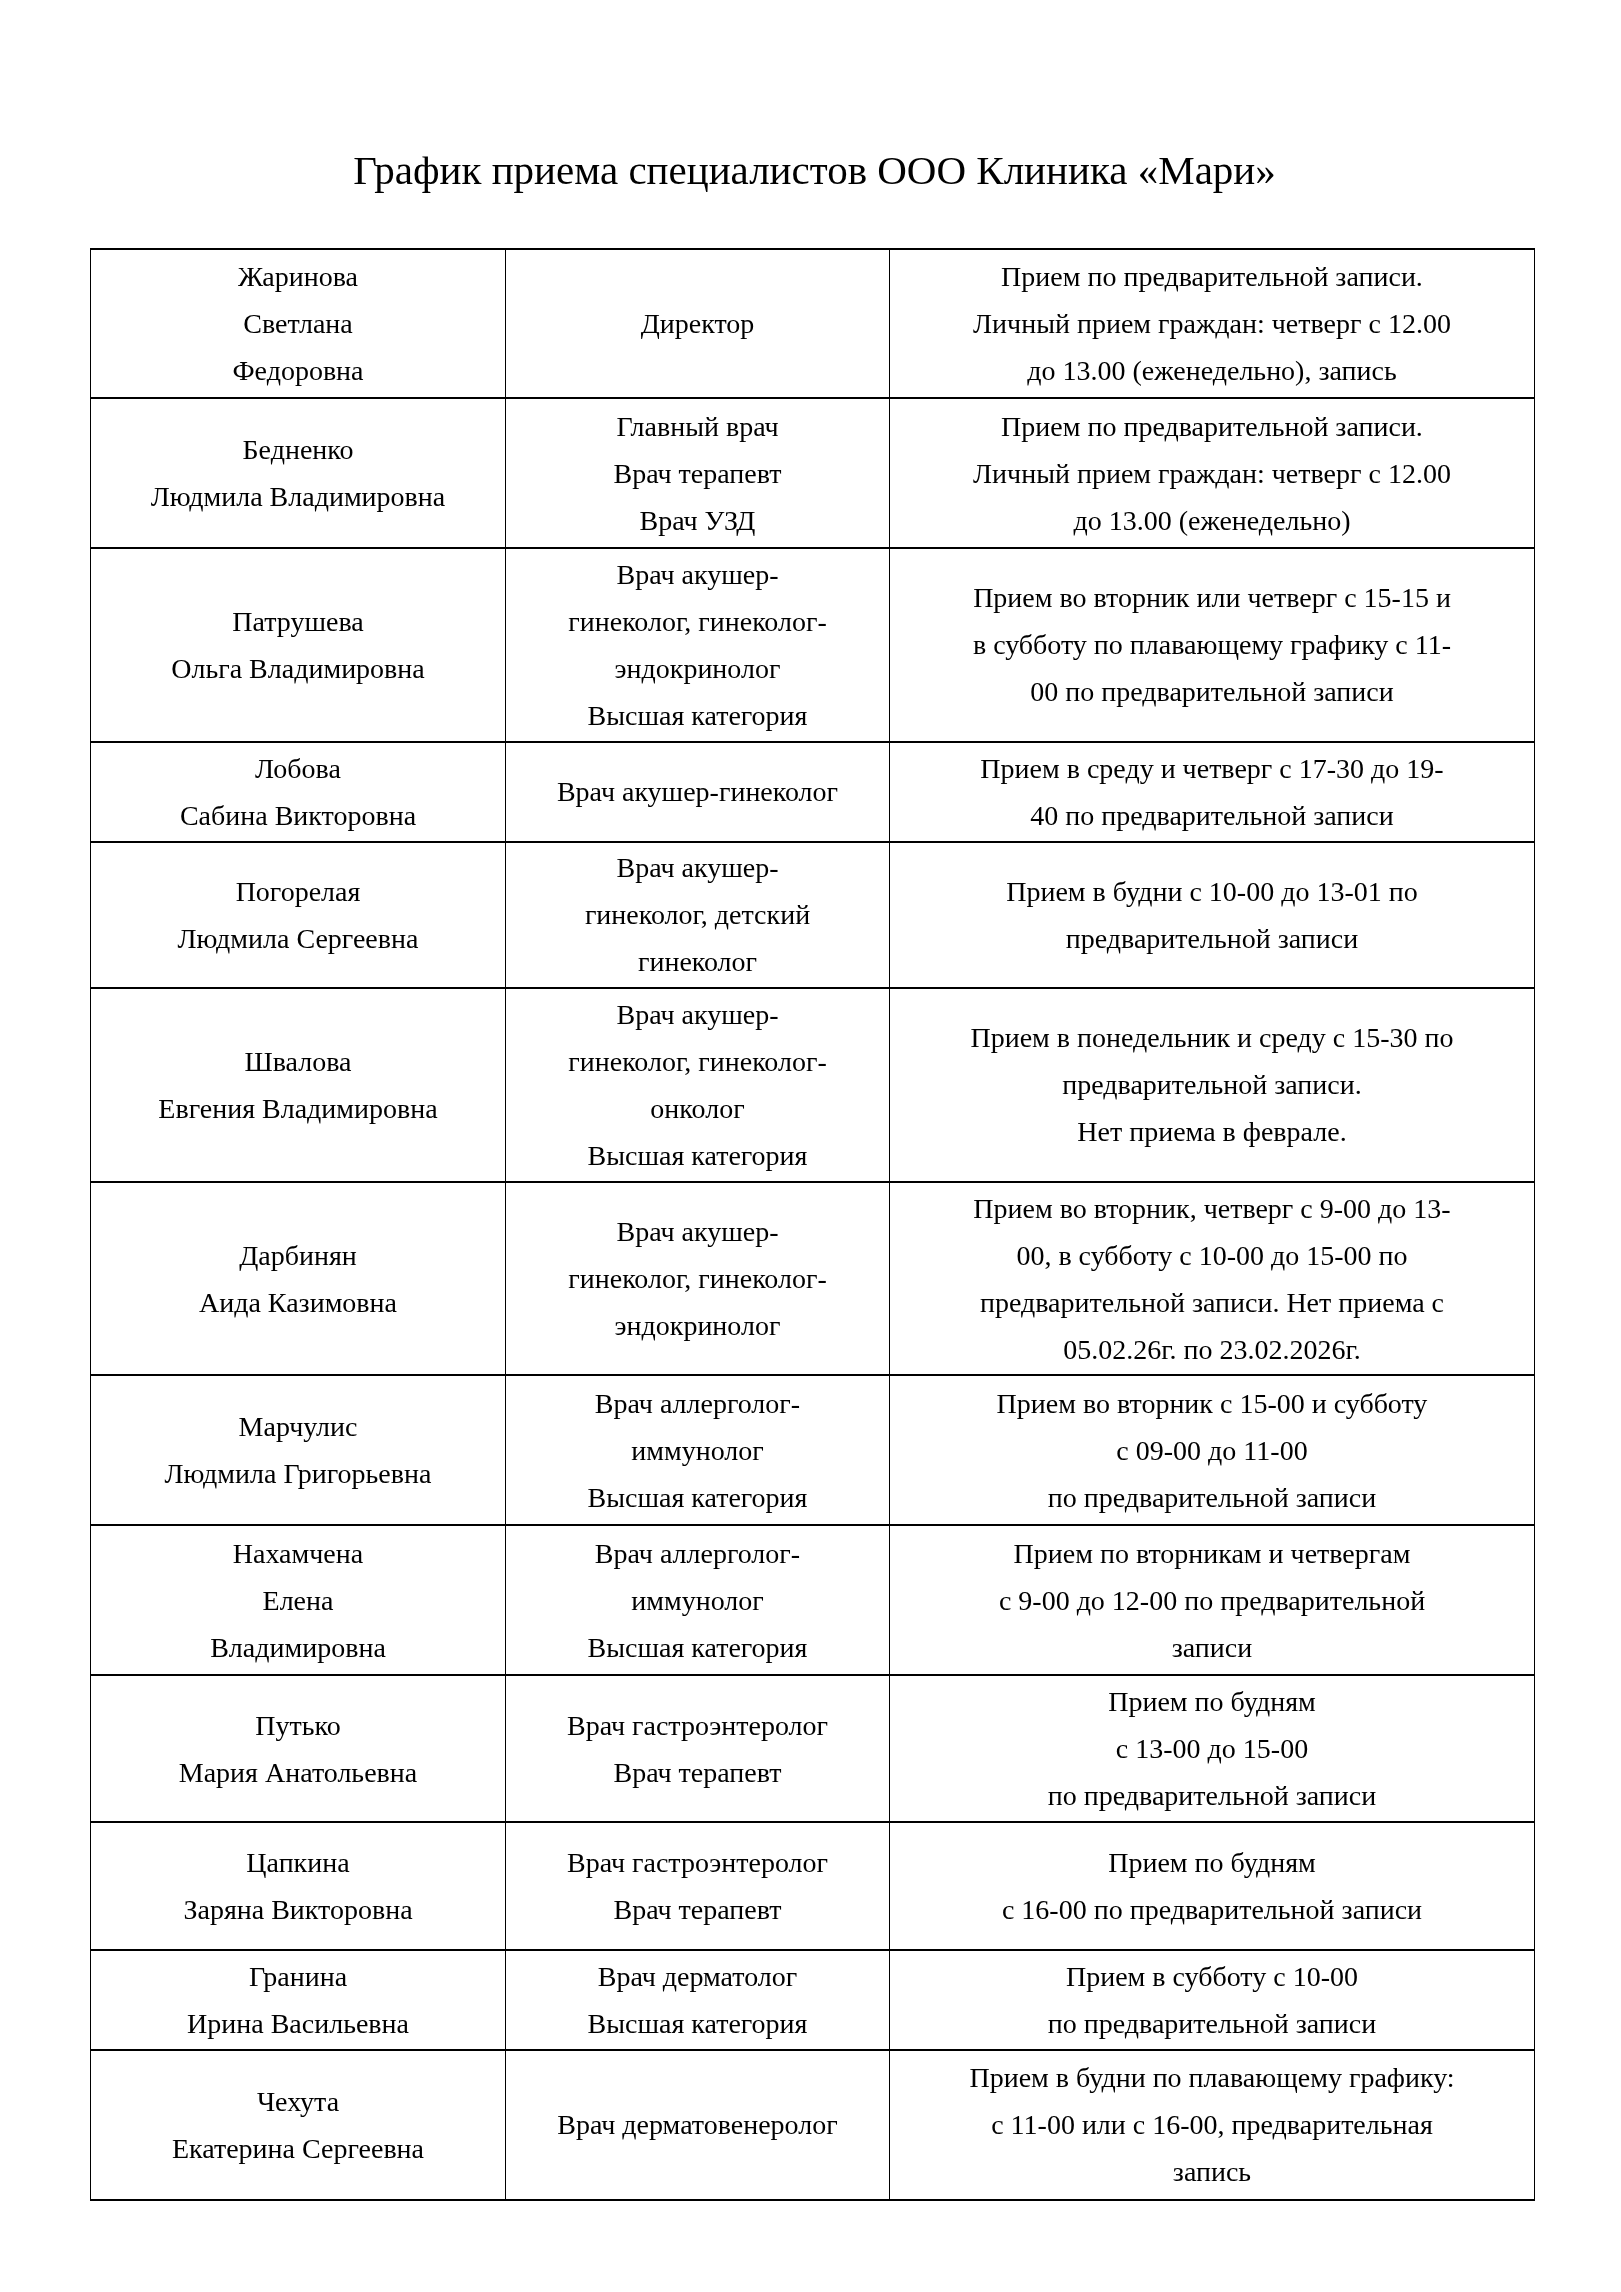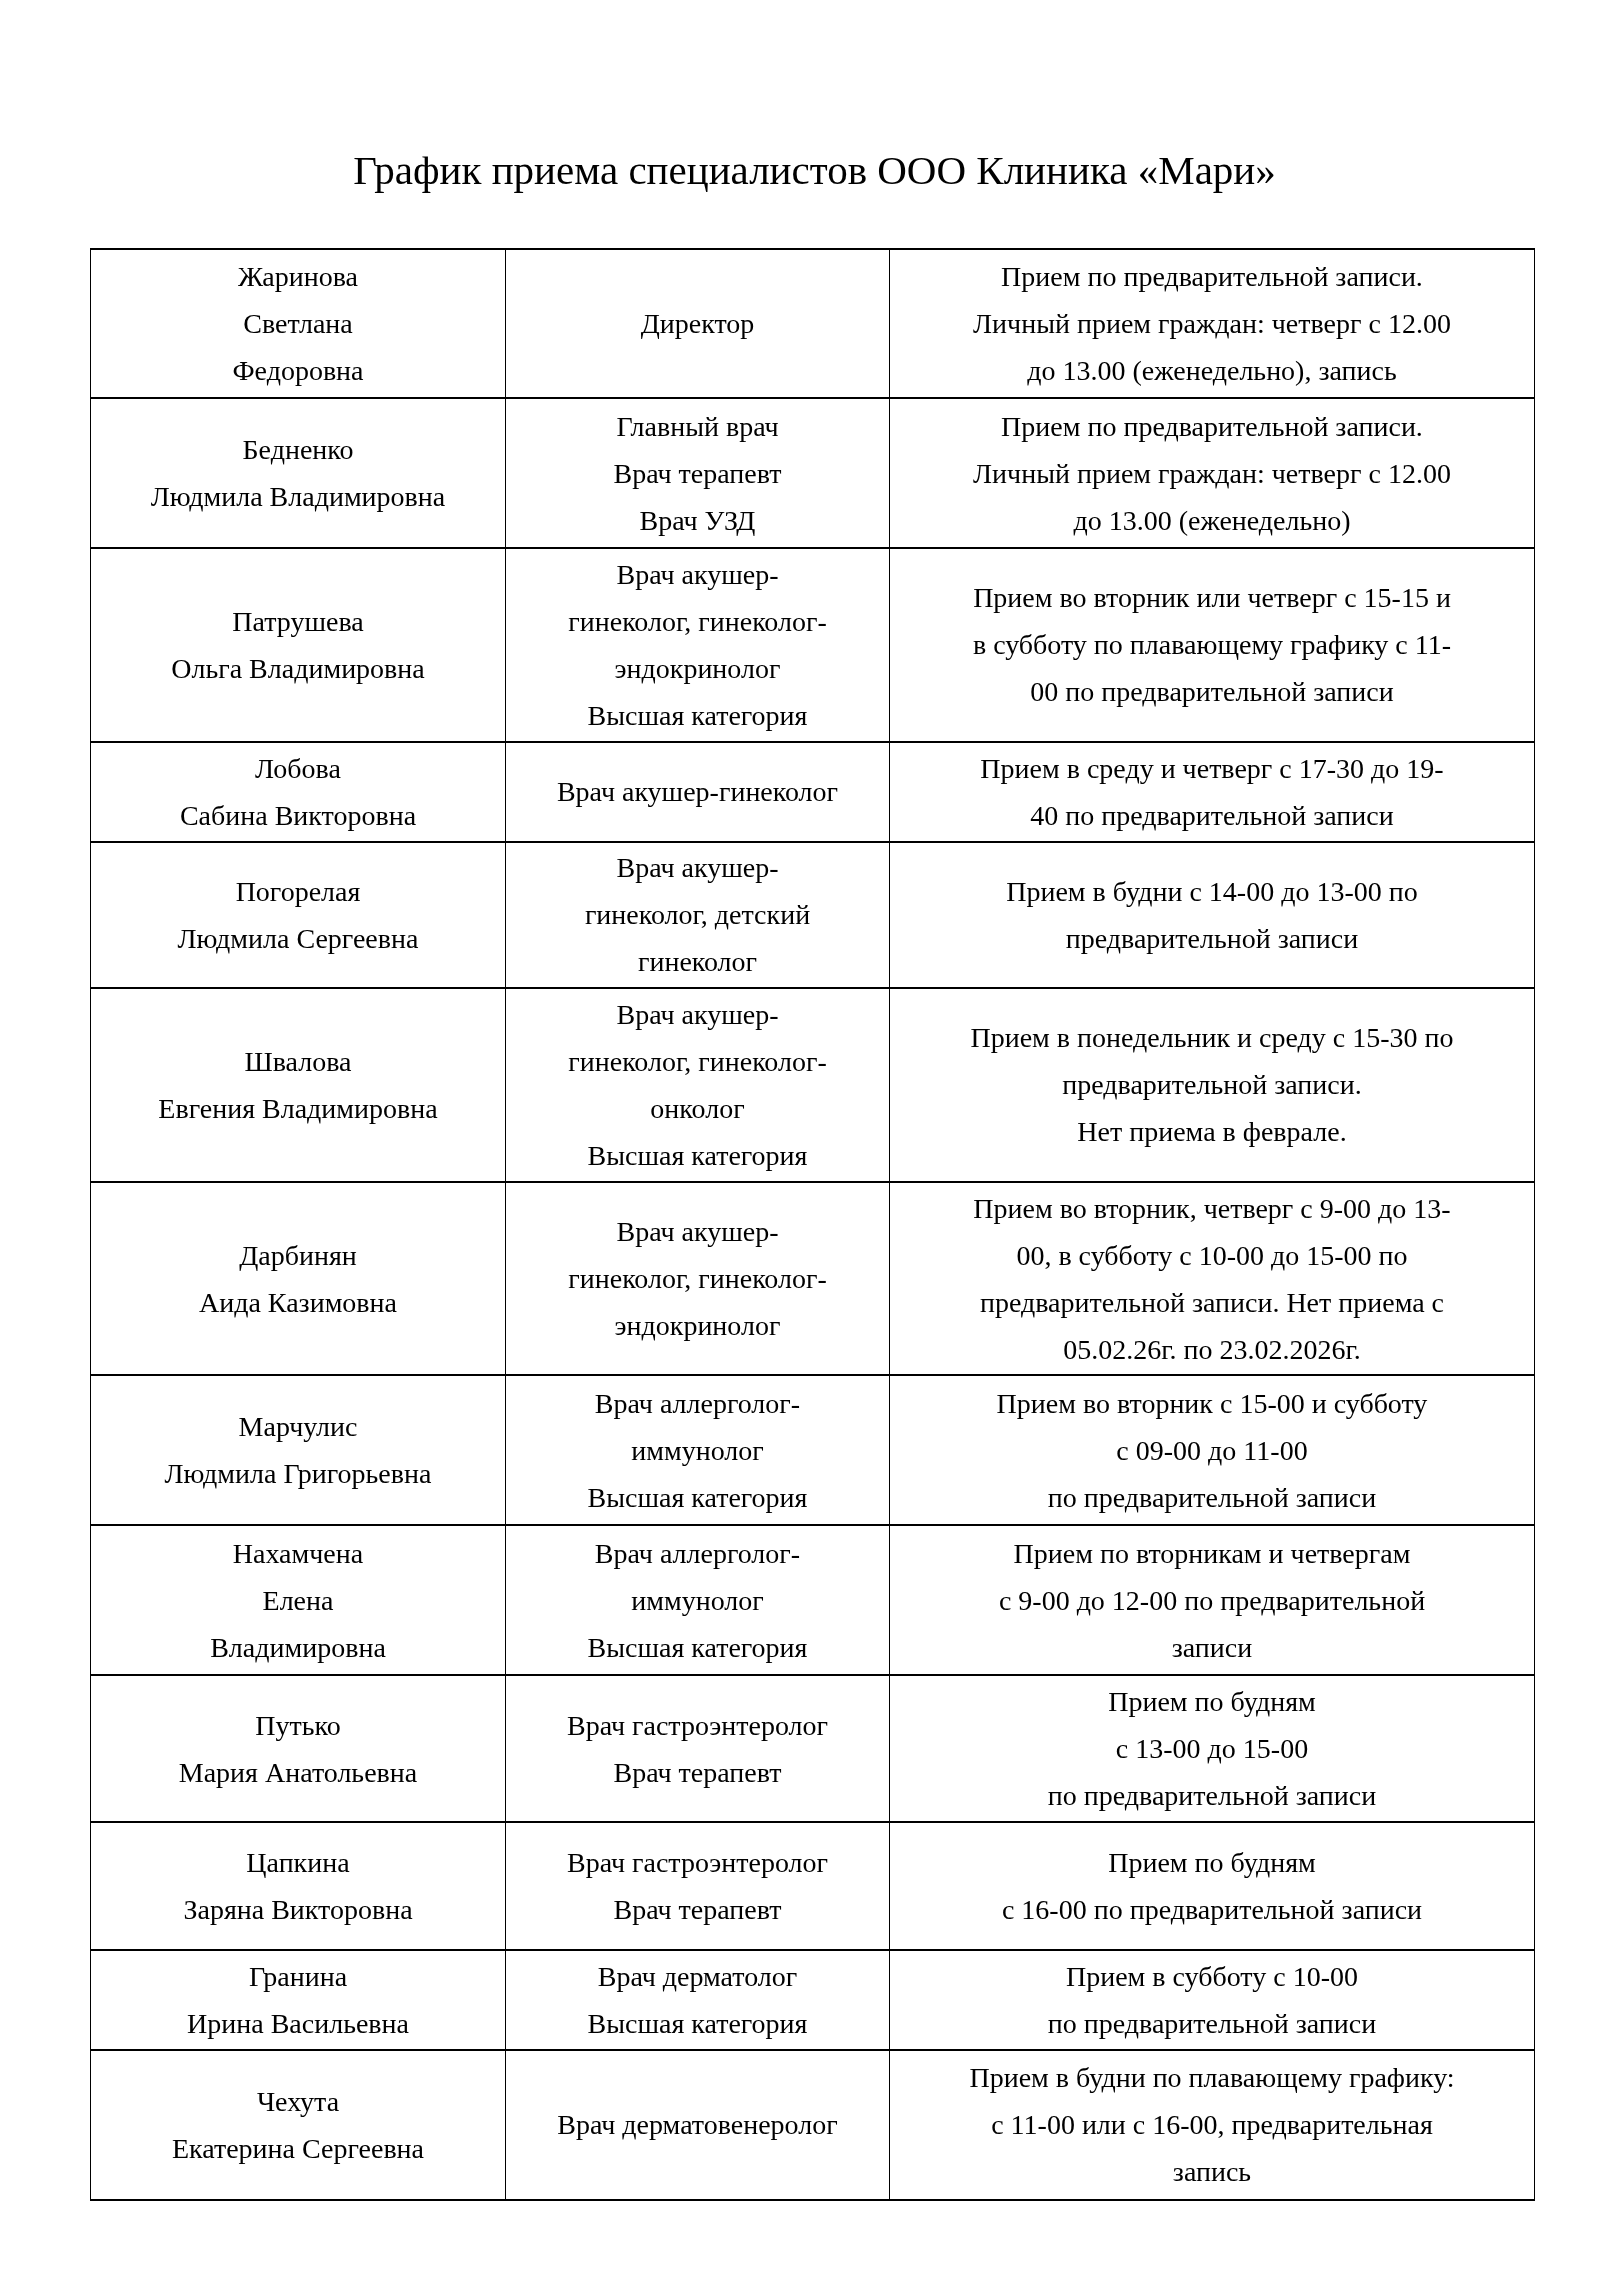--- a/index.html
+++ b/index.html
@@ -98,21 +98,21 @@
         <td>Врач акушер-гинеколог</td>
         <td>Прием в среду и четверг с 17-30 до 19-
 40 по предварительной записи</td>
       </tr>
       <tr style="height:116px">
         <td>Погорелая
 Людмила Сергеевна</td>
         <td>Врач акушер-
 гинеколог, детский
 гинеколог</td>
-        <td>Прием в будни с 14-00 до 13-00 по
+        <td>Прием в будни с 10-00 до 13-01 по
 предварительной записи</td>
       </tr>
       <tr style="height:190px">
         <td>Швалова
 Евгения Владимировна</td>
         <td>Врач акушер-
 гинеколог, гинеколог-
 онколог
 Высшая категория</td>
         <td>Прием в понедельник и среду с 15-30 по

